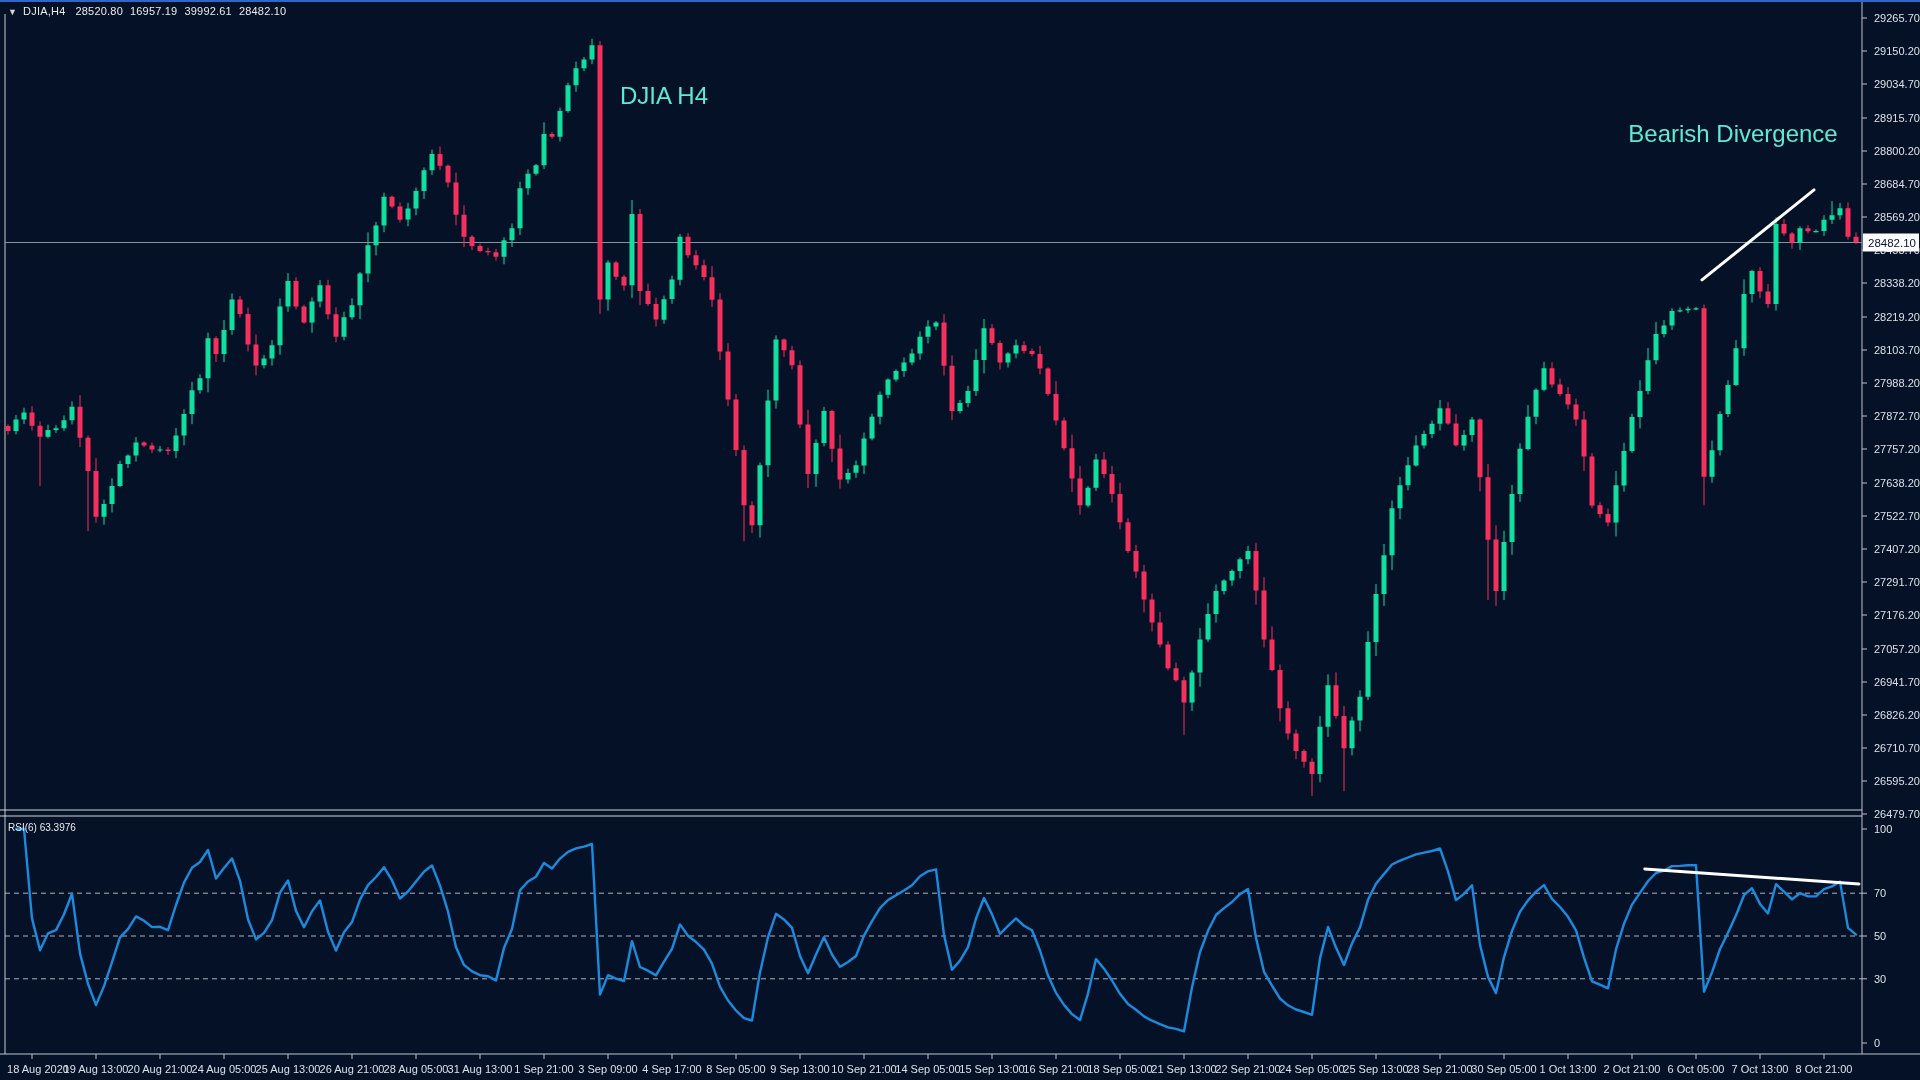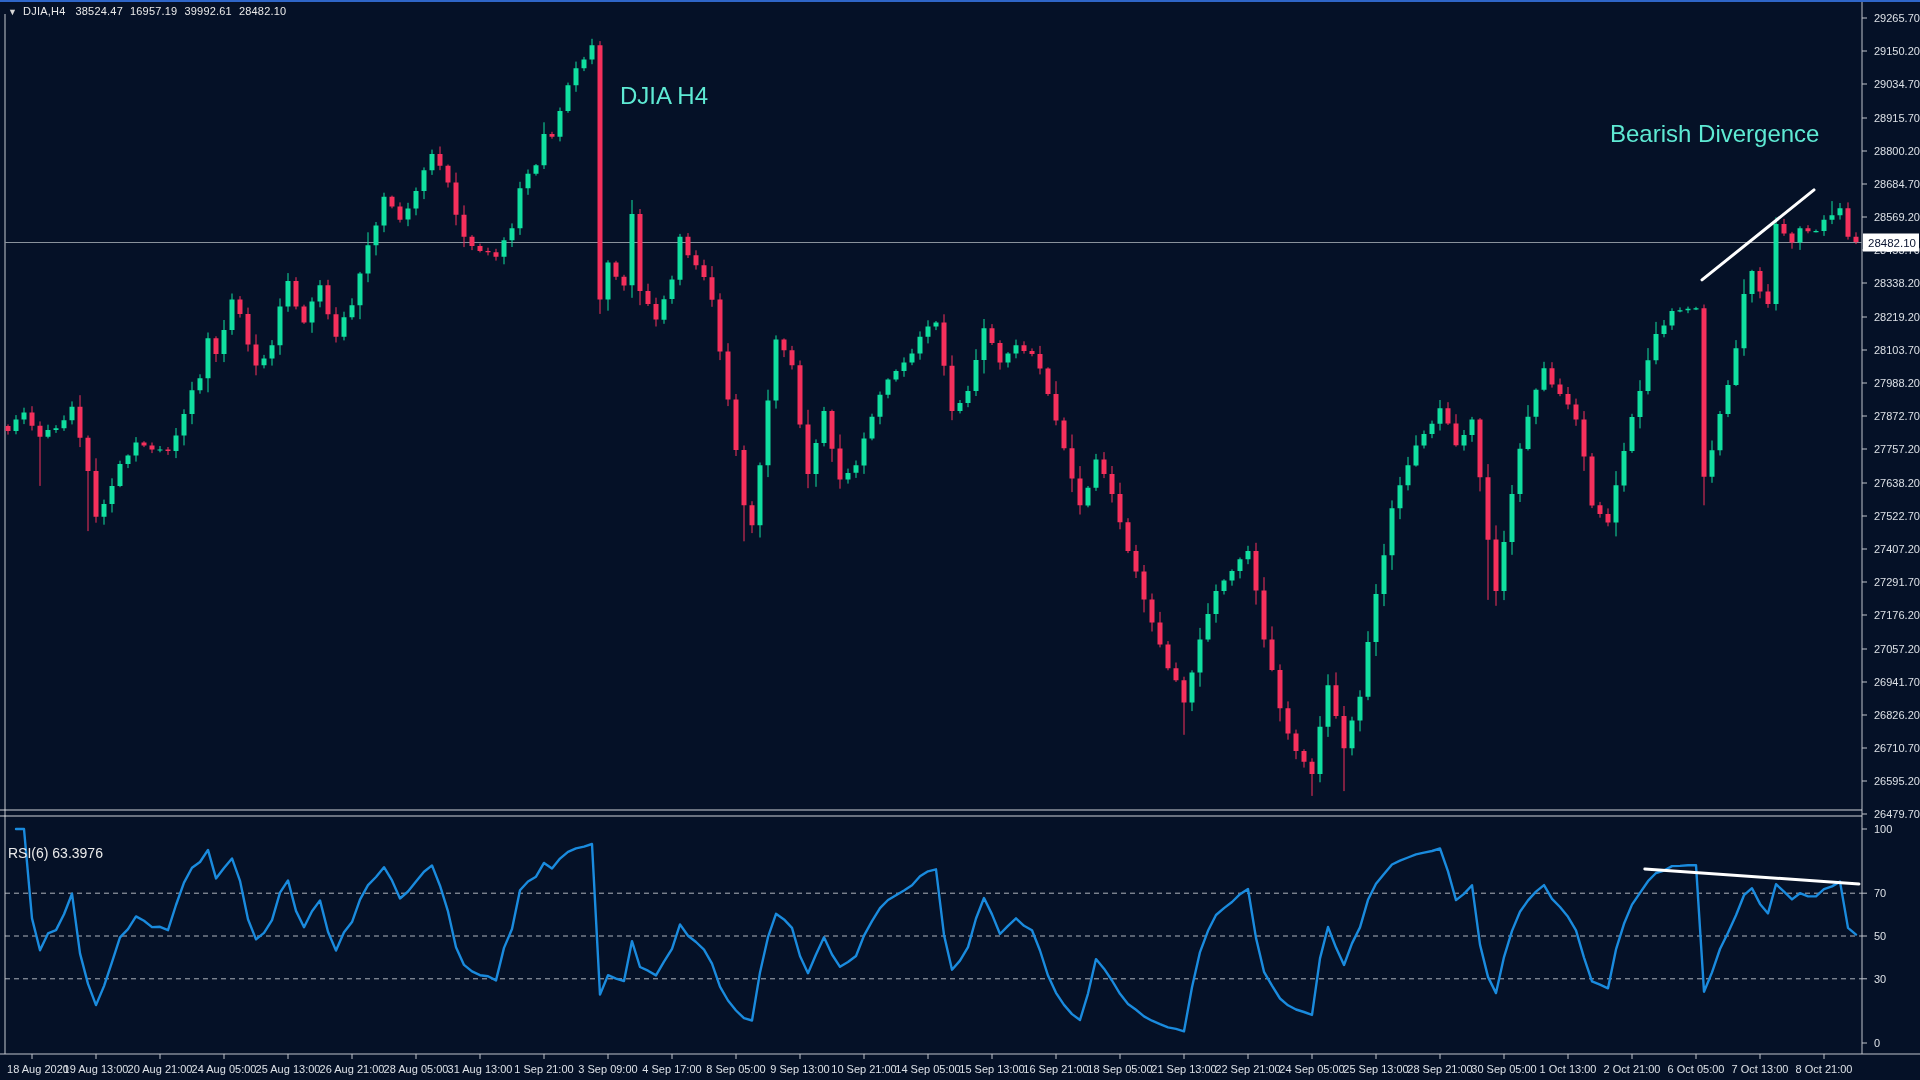--- a/index.html
+++ b/index.html
@@ -6,31 +6,31 @@
   body{font-family:"Liberation Sans",sans-serif;position:relative;}
   #top-border{position:absolute;left:0;top:0;width:1920px;height:2px;background:#2F66C8;}
   #chart-svg{position:absolute;left:0;top:0;}
   #symbol-header{position:absolute;left:8px;top:5px;font-size:11px;letter-spacing:.2px;
     color:#EAEAEA;white-space:nowrap;z-index:5;}
   #symbol-header .tri{font-size:9px;margin-right:6px;color:#D6D6D6;cursor:pointer;}
   #symbol-header .sym{margin-right:10px;text-align:center;}
   #symbol-header span.v{margin-right:7px;}
   .annot{position:absolute;color:#5eead4;font-size:24px;z-index:4;white-space:nowrap;}
   #annot-main{left:620px;top:82px;}
-  #annot-div{left:1610px;top:120px;width:246px;text-align:left;}
-  #rsi-label{position:absolute;left:8px;top:845px;font-size:14px;color:#EAEAEA;z-index:4;}
+  #annot-div{left:1610px;top:120px;width:246px;text-align:center;}
+  #rsi-label{position:absolute;left:8px;top:822px;font-size:10px;color:#EAEAEA;z-index:4;}
   svg text{font-family:"Liberation Sans",sans-serif;}
 </style>
 </head>
 <body style="background: rgb(5, 17, 39);">
 
 <div id="top-border"></div>
 
 <div id="symbol-header">
-  <span class="tri">▼</span><span class="sym">DJIA,H4</span><span class="v">38524.47</span><span class="v">16957.19</span><span class="v">39992.61</span><span class="v">28482.10</span>
+  <span class="tri">▼</span><span class="sym">DJIA,H4</span><span class="v">28520.80</span><span class="v">16957.19</span><span class="v">39992.61</span><span class="v">28482.10</span>
 </div>
 
 <div class="annot" id="annot-main">DJIA H4</div>
 <div class="annot" id="annot-div">Bearish Divergence</div>
 <div id="rsi-label">RSI(6) 63.3976</div>
 
 <svg id="chart-svg" width="1920" height="1080" viewBox="0 0 1920 1080">
     <line x1="5" y1="14" x2="5" y2="1054" stroke="#E8EAED" stroke-width="1" opacity="0.85"></line>
     <line x1="1862" y1="2" x2="1862" y2="1054" stroke="#C0C4CC" stroke-width="1"></line>
     <line x1="0" y1="810" x2="1862" y2="810" stroke="#E8EAED" stroke-width="1" opacity="0.9"></line>

